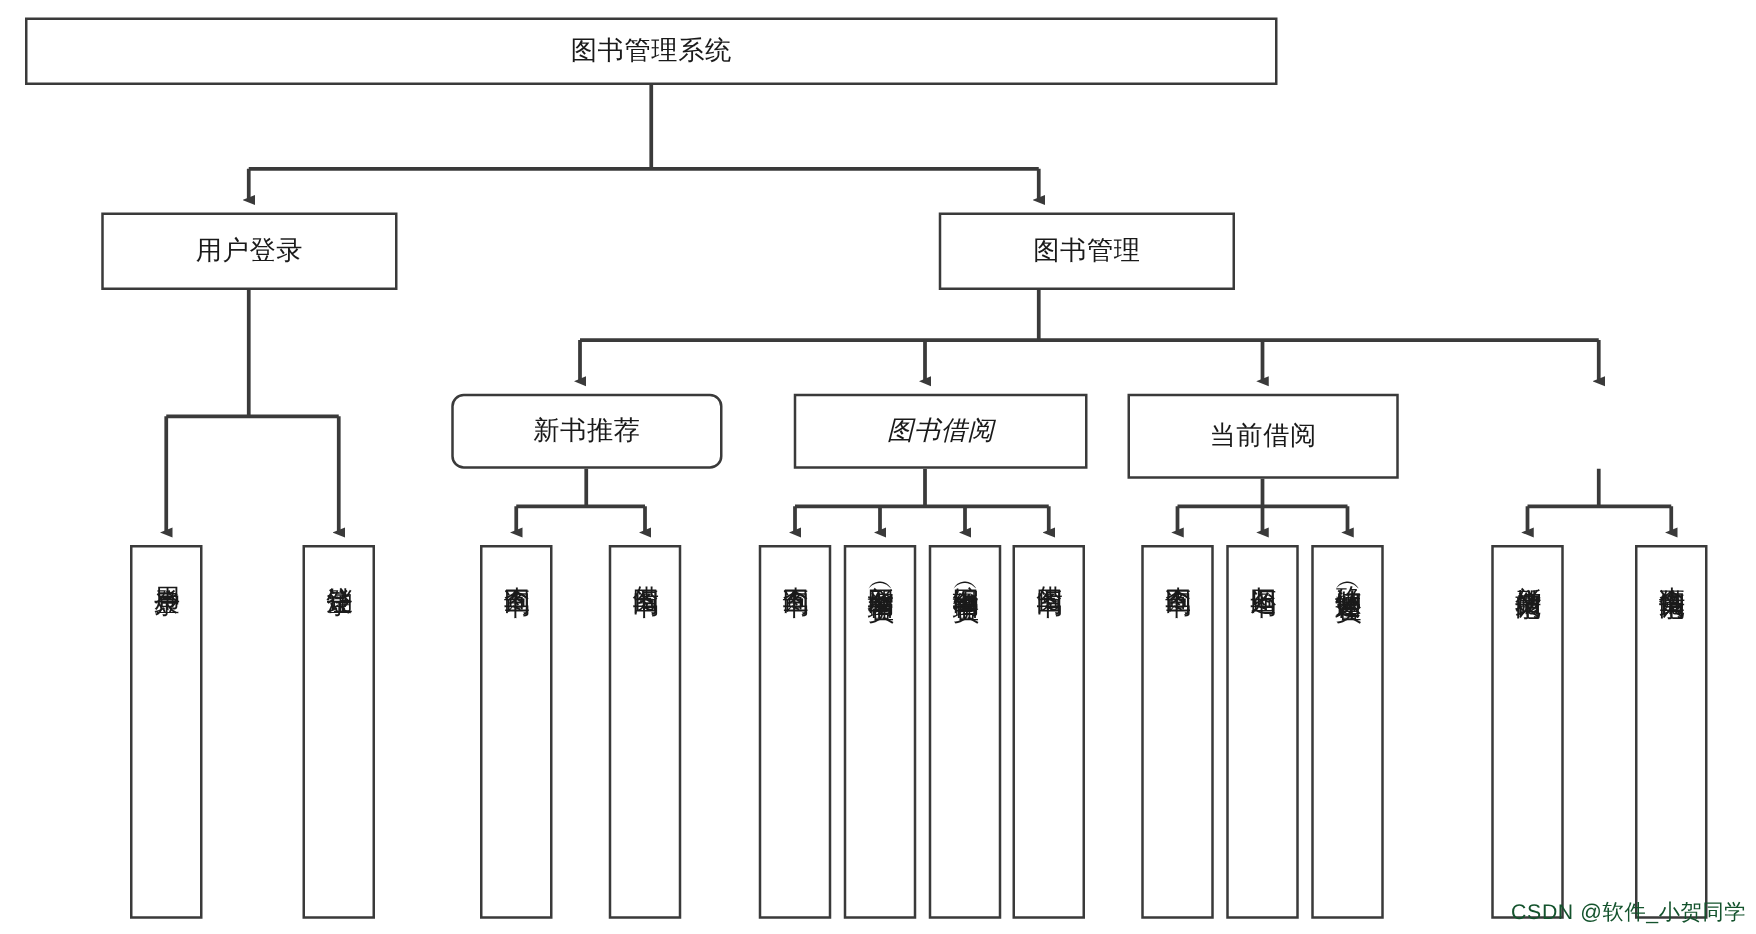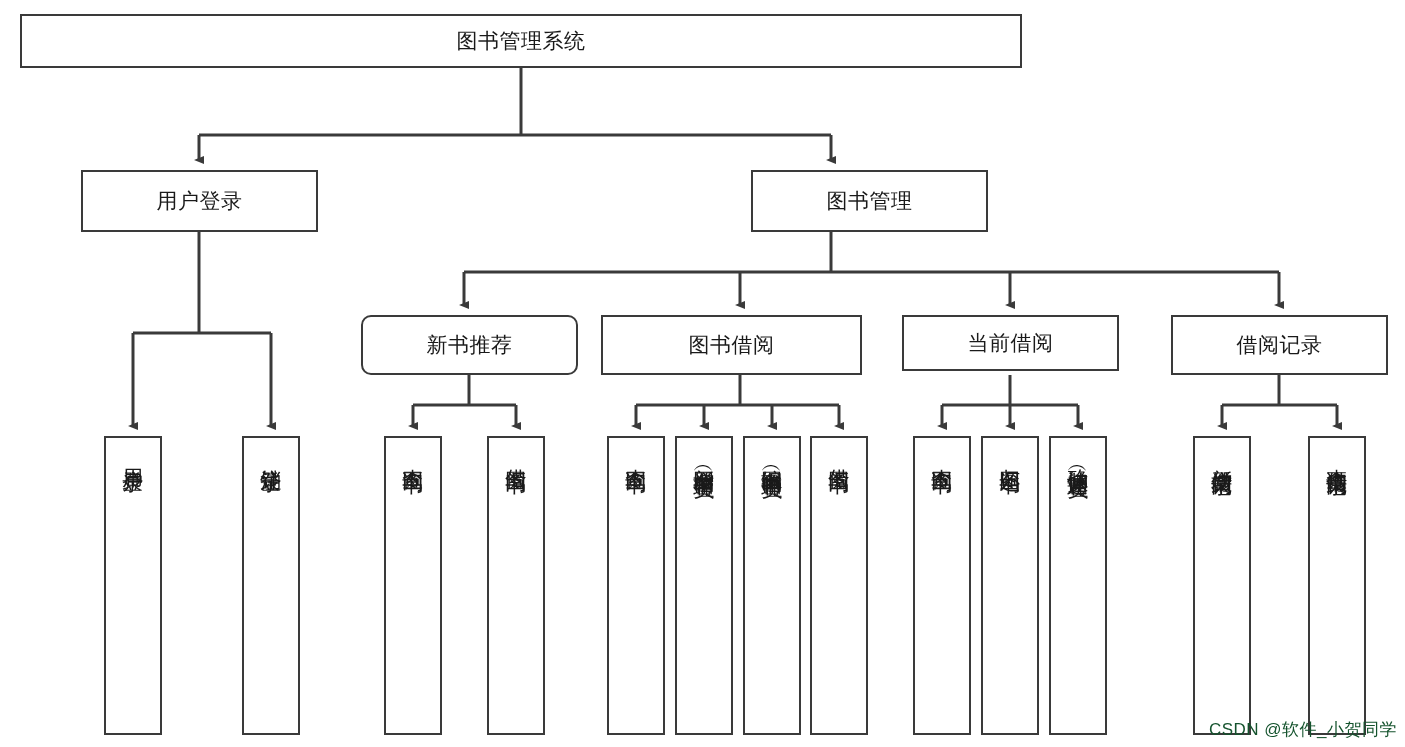--- a/index.html
+++ b/index.html
@@ -129,28 +129,25 @@
   <div class="node horiz" style="left:81px; top:170px; width:237px; height:62px;">
     <span class="label">用户登录</span>
   </div>
   <div class="node horiz" style="left:712px; top:170px; width:237px; height:62px;margin-left:39px;">
     <span class="label">图书管理</span>
   </div>
 
   <div class="node horiz" style="left:361px; top:315px; width:217px; height:60px;border-radius:10px;">
     <span class="label">新书推荐</span>
   </div>
-  <div class="node horiz" style="left:601px; top:315px; width:261px; height:60px;">
+  <div class="node horiz" style="left:635px; top:315px; width:235px; height:60px;font-style:italic;">
     <span class="label">图书借阅</span>
   </div>
-  <div class="node horiz" style="left:902px; top:315px; width:217px; height:56px;">
+  <div class="node horiz" style="left:902px; top:315px; width:217px; height:68px;">
     <span class="label">当前借阅</span>
-  </div>
-  <div class="node horiz" style="left:1171px; top:315px; width:217px; height:60px;">
-    <span class="label">借阅记录</span>
   </div>
 
   <div class="node vert" style="left:104px; top:436px; width:58px; height:299px;">
     <span class="label">用户登录</span>
   </div>
   <div class="node vert" style="left:242px; top:436px; width:58px; height:299px;">
     <span class="label">注销登录</span>
   </div>
 
   <div class="node vert" style="left:384px; top:436px; width:58px; height:299px;">

